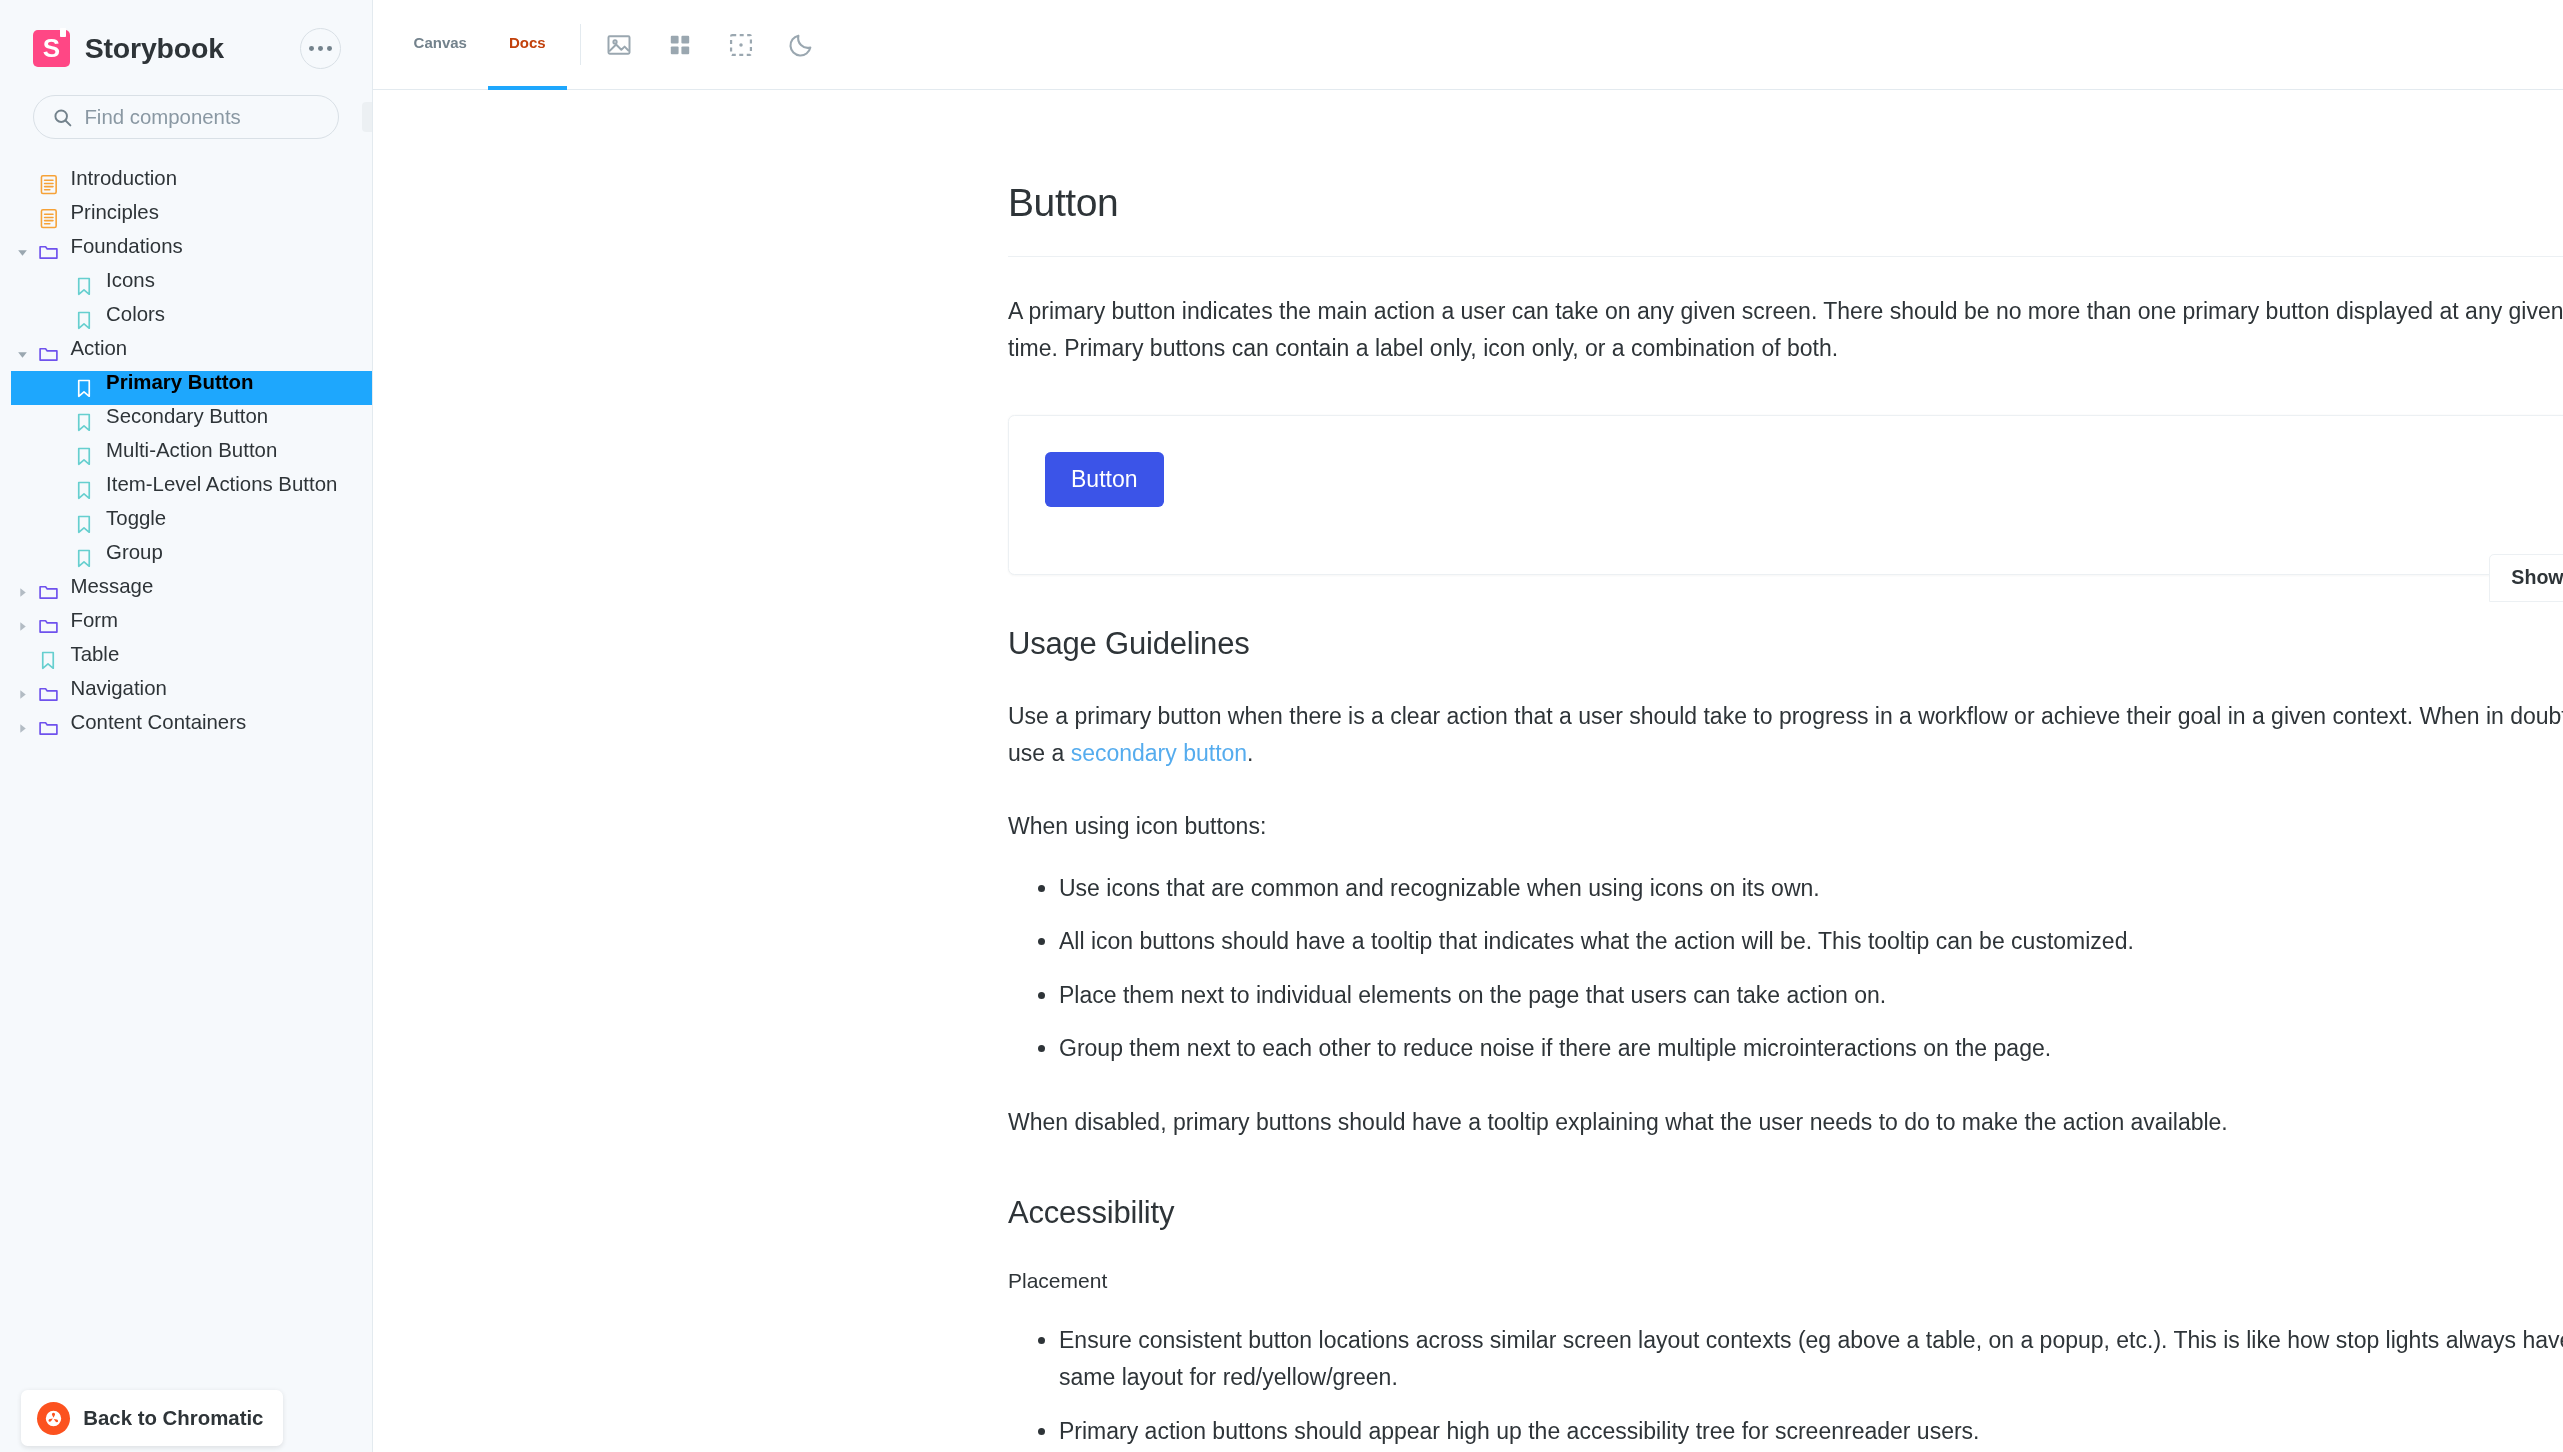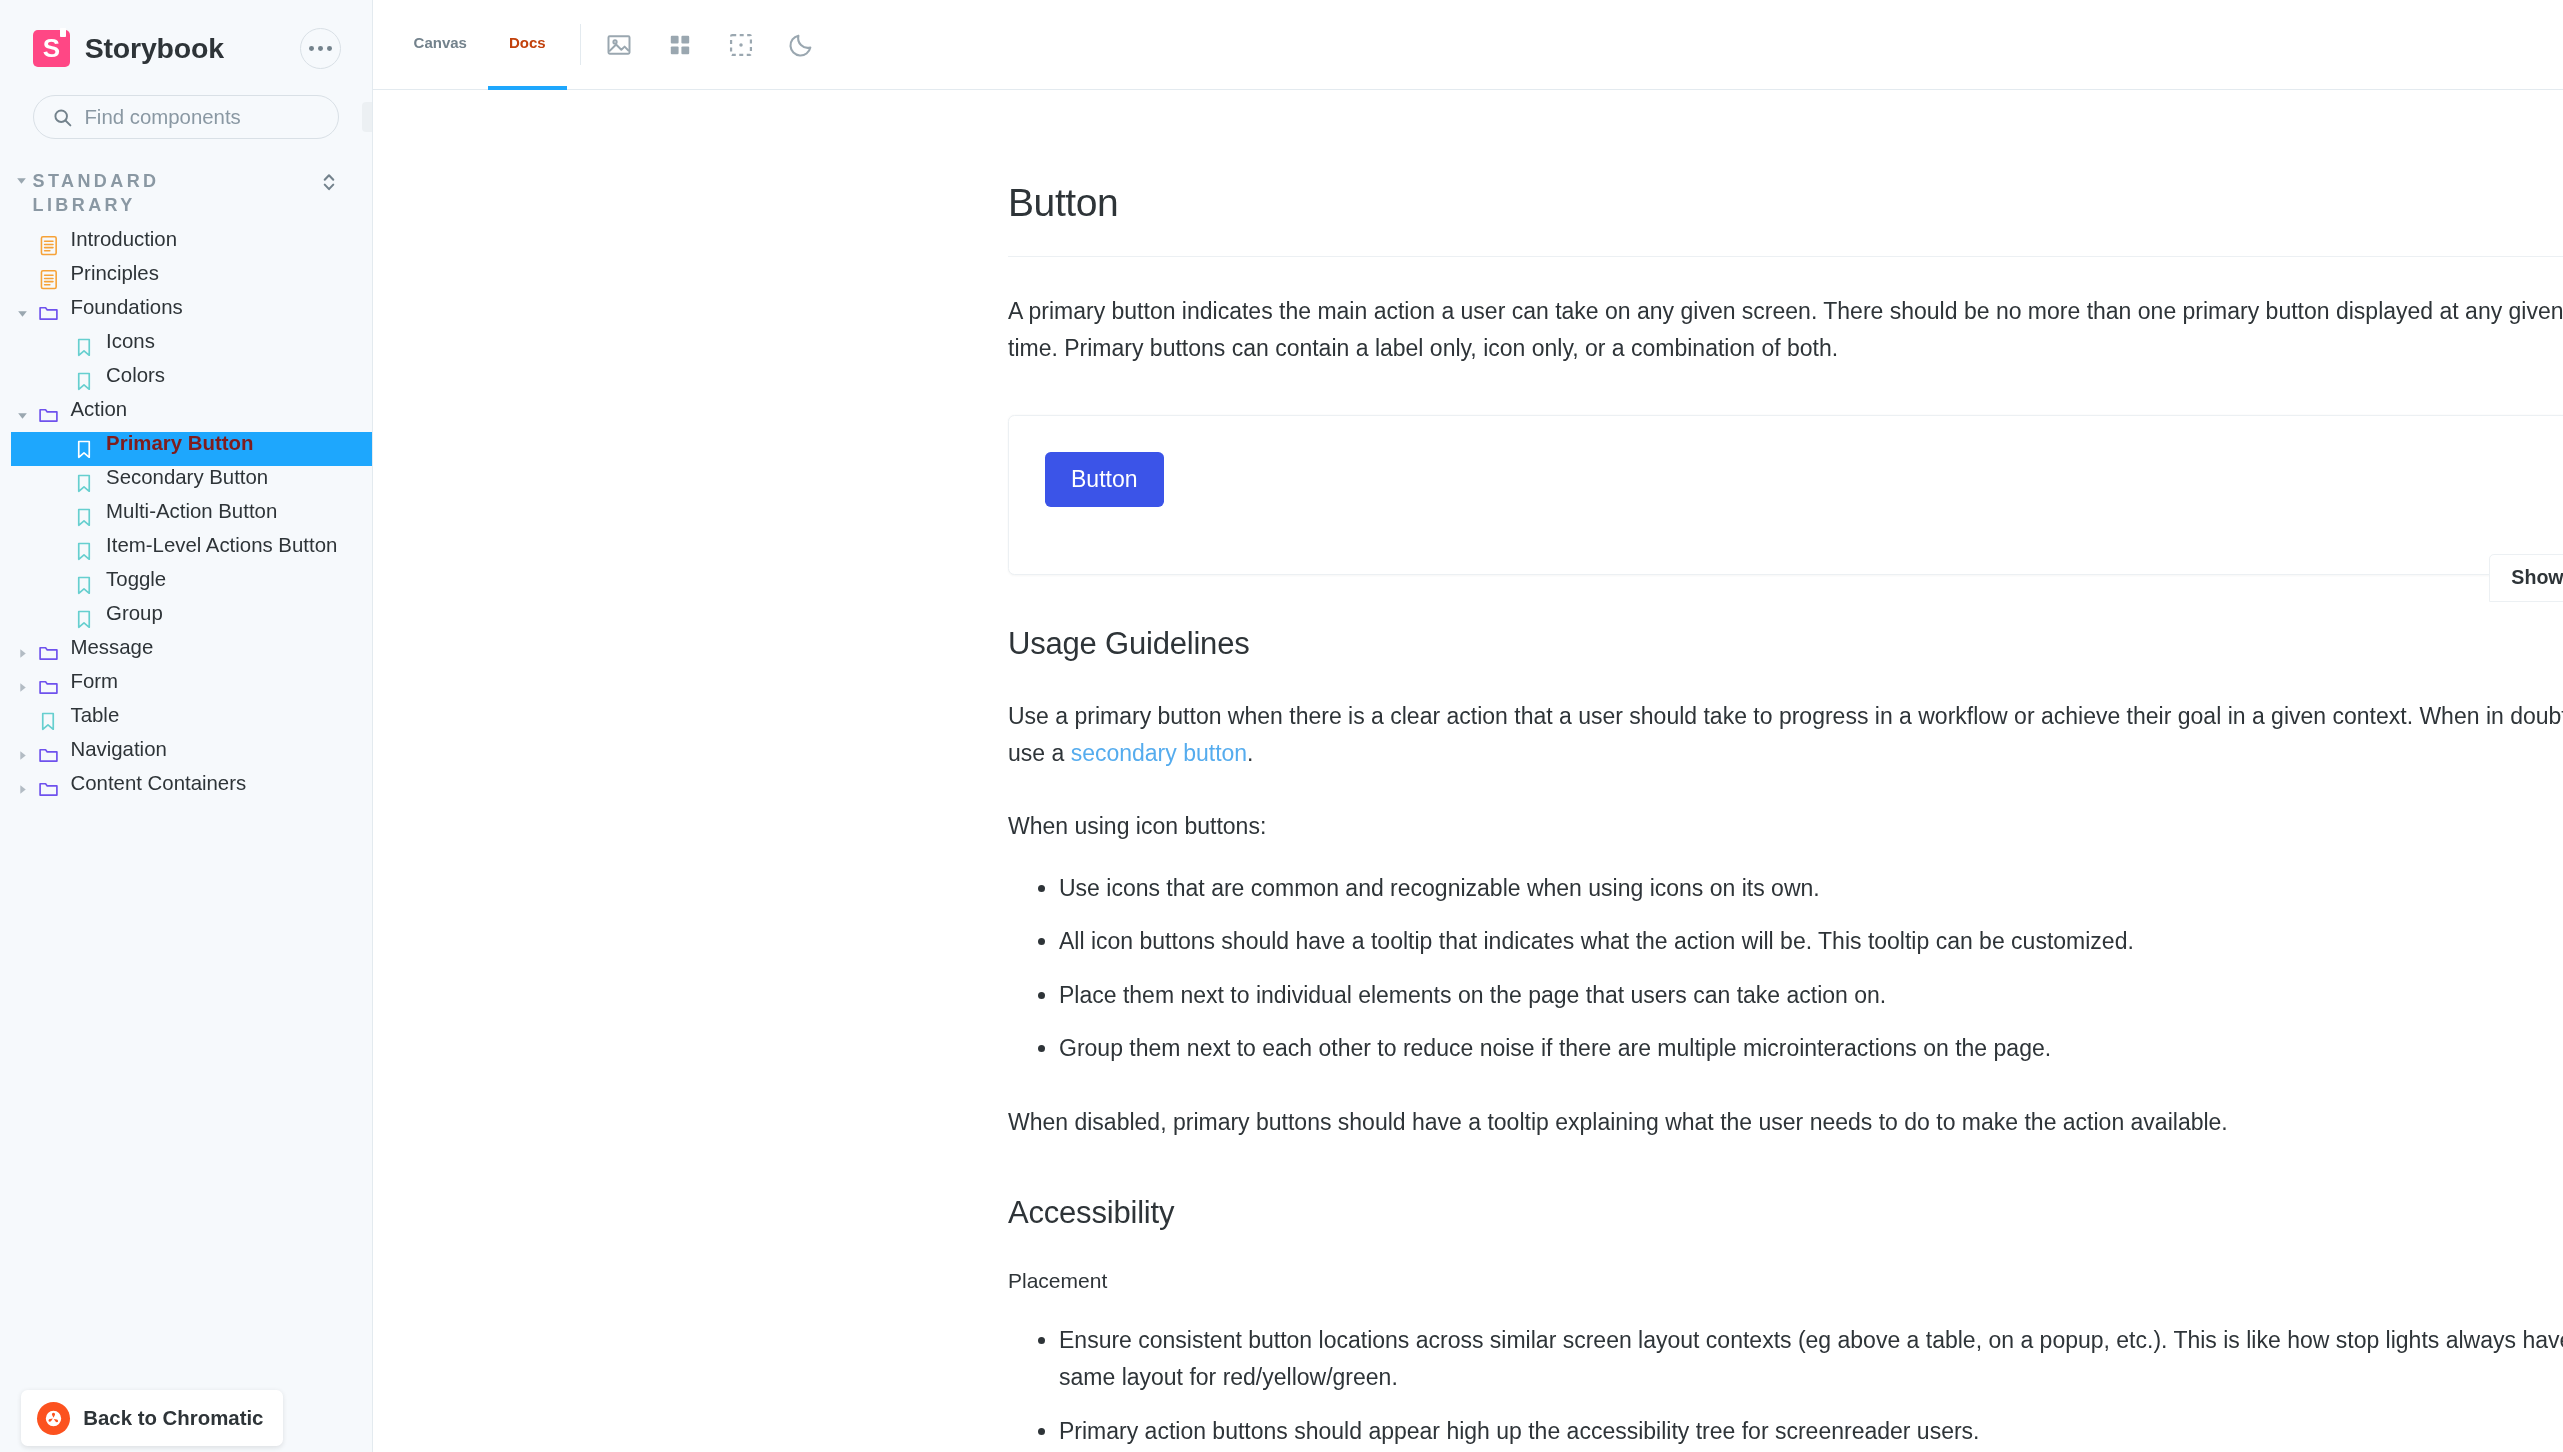--- a/index.html
+++ b/index.html
@@ -87,21 +87,21 @@
 
   .tree-items { margin-top: 9.8px; }
   .node {
     display: flex; height: 34px;
     font-size: 20.4px; color: #2E3438; cursor: pointer; position: relative;
   }
   .node .caret { width: 23px; display: flex; align-items: center; justify-content: center; flex: 0 0 23px; }
   .node .ico { width: 28px; display: flex; align-items: center; justify-content: center; flex: 0 0 28px; }
   .node .lbl { margin-left: 8.1px; white-space: nowrap; }
   .node.selected { background: #1EA7FD; }
-  .node.selected .lbl { color: #7f1d1d; font-weight: bold; }
+  .node.selected .lbl { color: #000000; font-weight: bold; }
   .depth0 { padding-left: 11.4px; }
   .depth1 { padding-left: 36px; margin-left: 11px; }
 
   
   .chromatic {
     position: absolute; left: 21px; bottom: 7px;
     background: #fff; border-radius: 6.5px;
     box-shadow: 0 1.6px 4.9px rgba(0,0,0,0.10);
     display: flex; align-items: center; gap: 13px;
     padding: 11.4px 19.6px 11.4px 16.3px; cursor: pointer;
@@ -212,36 +212,20 @@
             <circle cx="10.5" cy="10.5" r="6.6"></circle>
               <line x1="15.4" y1="15.4" x2="21" y2="21" stroke-linecap="round"></line>
           </svg>
         </span>
         <input class="search-input" value="" placeholder="Find components" style="">
         <span class="slash-key">/</span>
       </div>
     </div>
 
     <div class="tree">
-      <div class="tree-header">
-        <div class="tree-header-left">
-          <span style="padding-top:6.5px;">
-            <svg width="13" height="13" viewBox="0 0 12 12">
-                <path d="M2 4 L10 4 L6 9 Z" fill="#9AA7B0"></path>
-              </svg>
-          </span>
-          <div class="tree-title">STANDARD LIBRARY</div>
-        </div>
-        <button class="sort-btn">
-          <svg width="18" height="24.4" viewBox="0 0 14 20" fill="none" stroke="#73828C" stroke-width="1.7" stroke-linecap="round" stroke-linejoin="round">
-            <polyline points="3.5,8 7,4.3 10.5,8"></polyline>
-              <polyline points="3.5,12 7,15.7 10.5,12"></polyline>
-          </svg>
-        </button>
-      </div>
       <div class="tree-items">
           <div class="node depth0">
             <span class="caret"></span>
             <span class="ico">
               <svg width="19.6" height="21" viewBox="0 0 18 20" fill="none" stroke="#F6A237" stroke-width="1.5">
                 <rect x="2" y="1.6" width="14" height="17" rx="1.4"></rect>
                 <line x1="5" y1="6" x2="13" y2="6" stroke-linecap="round"></line>
                 <line x1="5" y1="9" x2="13" y2="9" stroke-linecap="round"></line>
                 <line x1="5" y1="12" x2="13" y2="12" stroke-linecap="round"></line>
                 <line x1="5" y1="15" x2="10" y2="15" stroke-linecap="round"></line>

